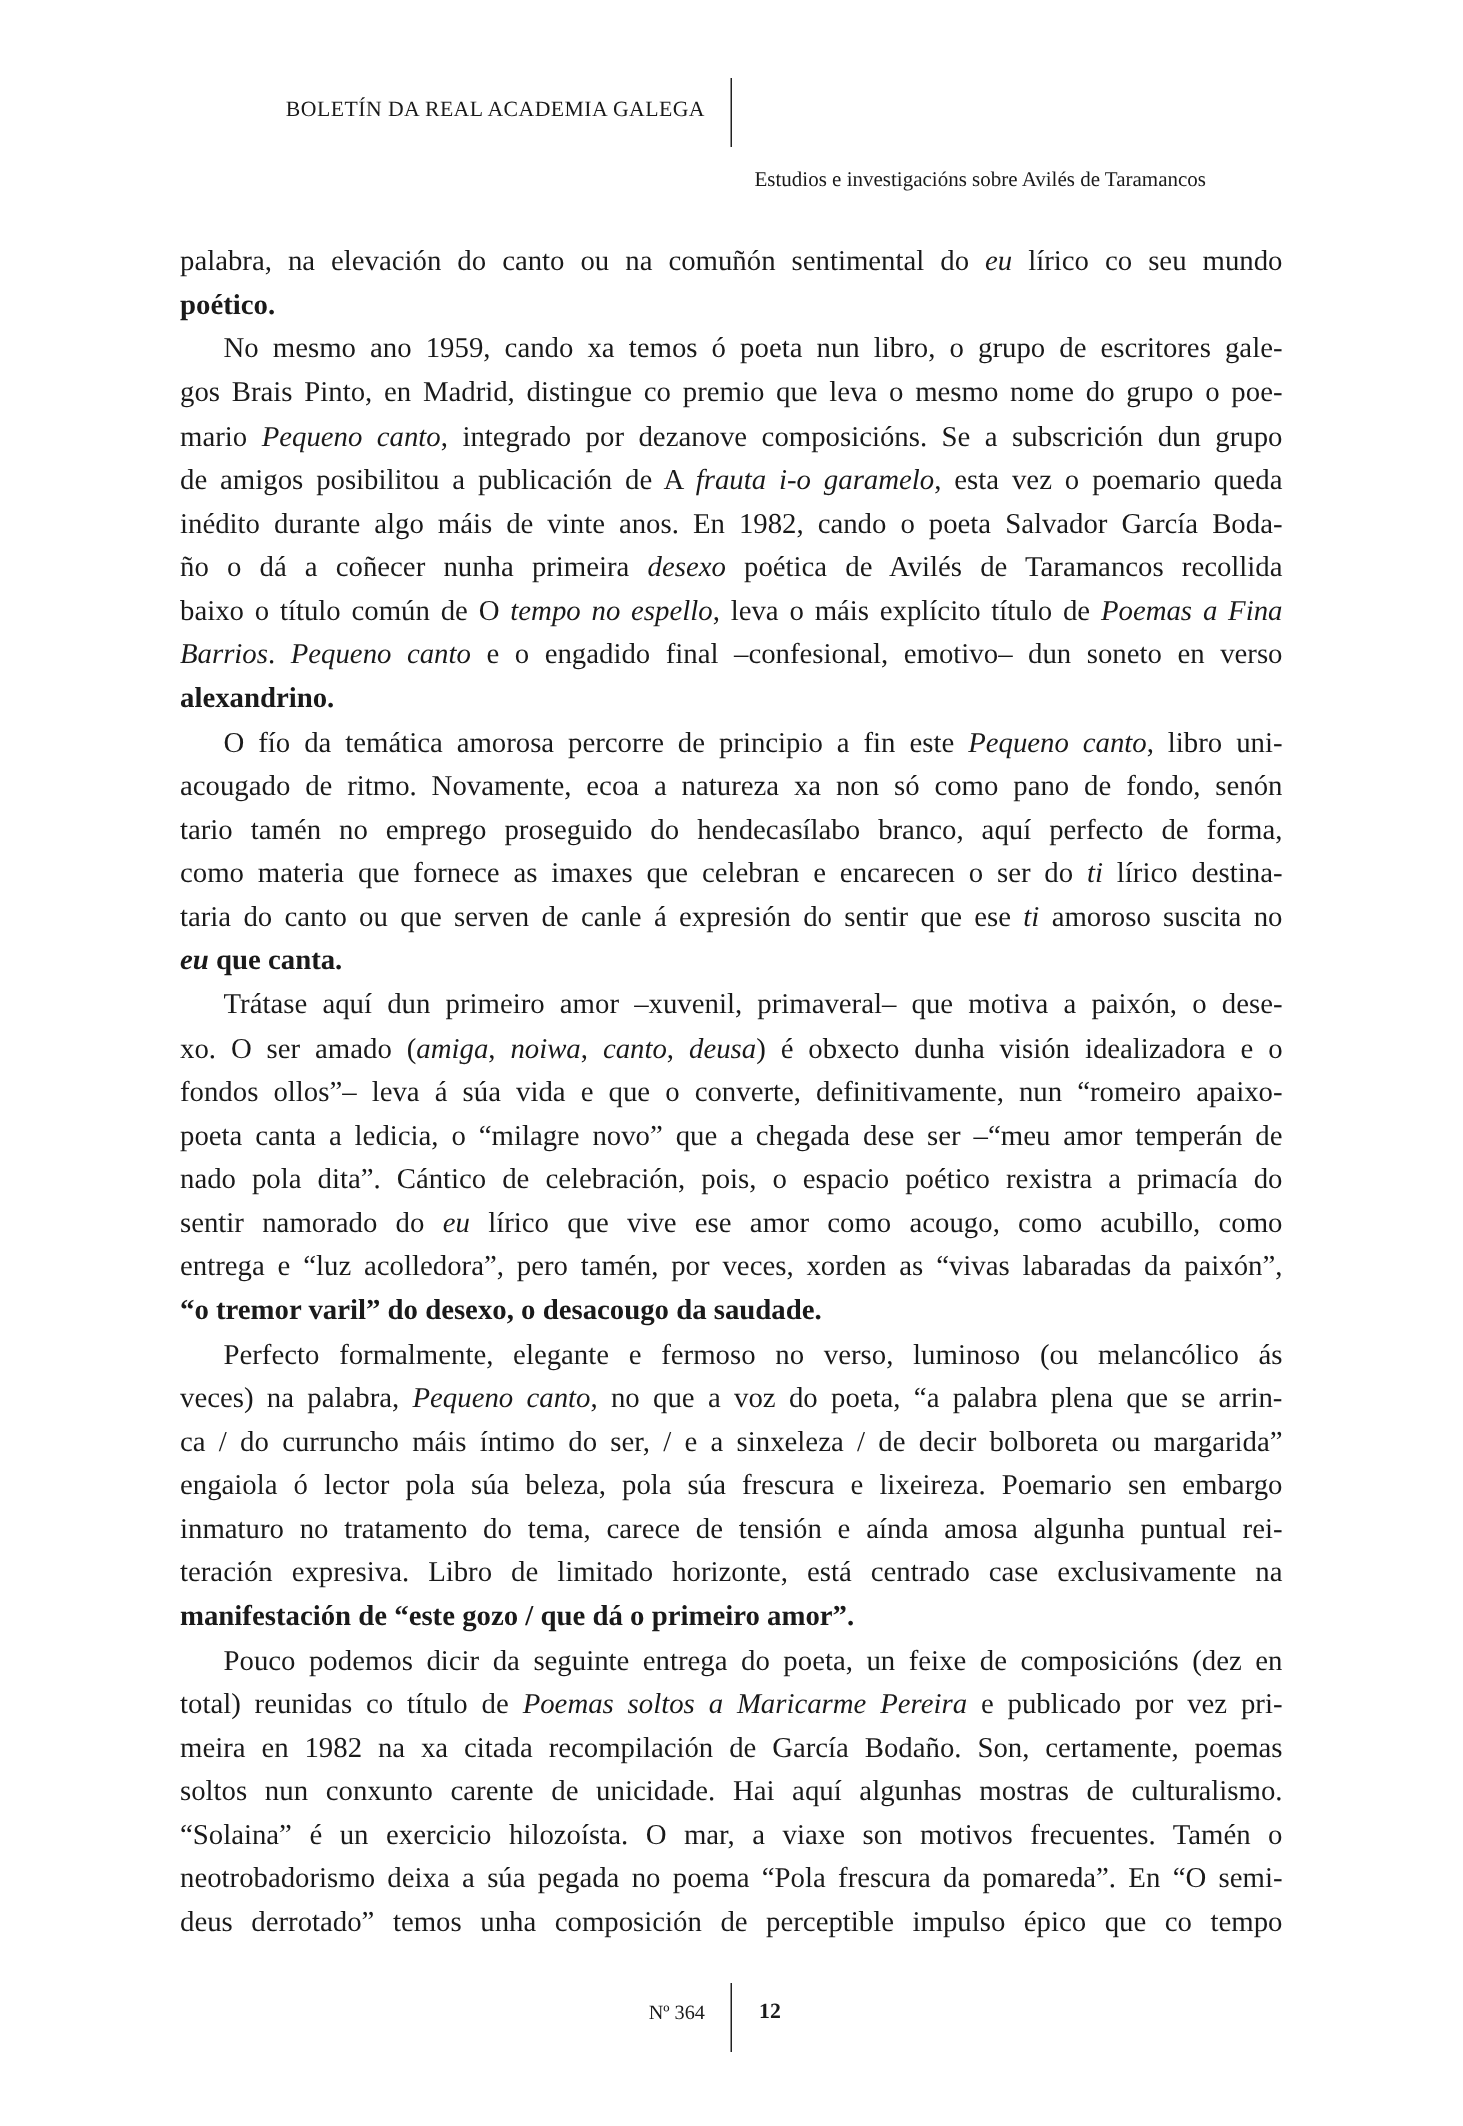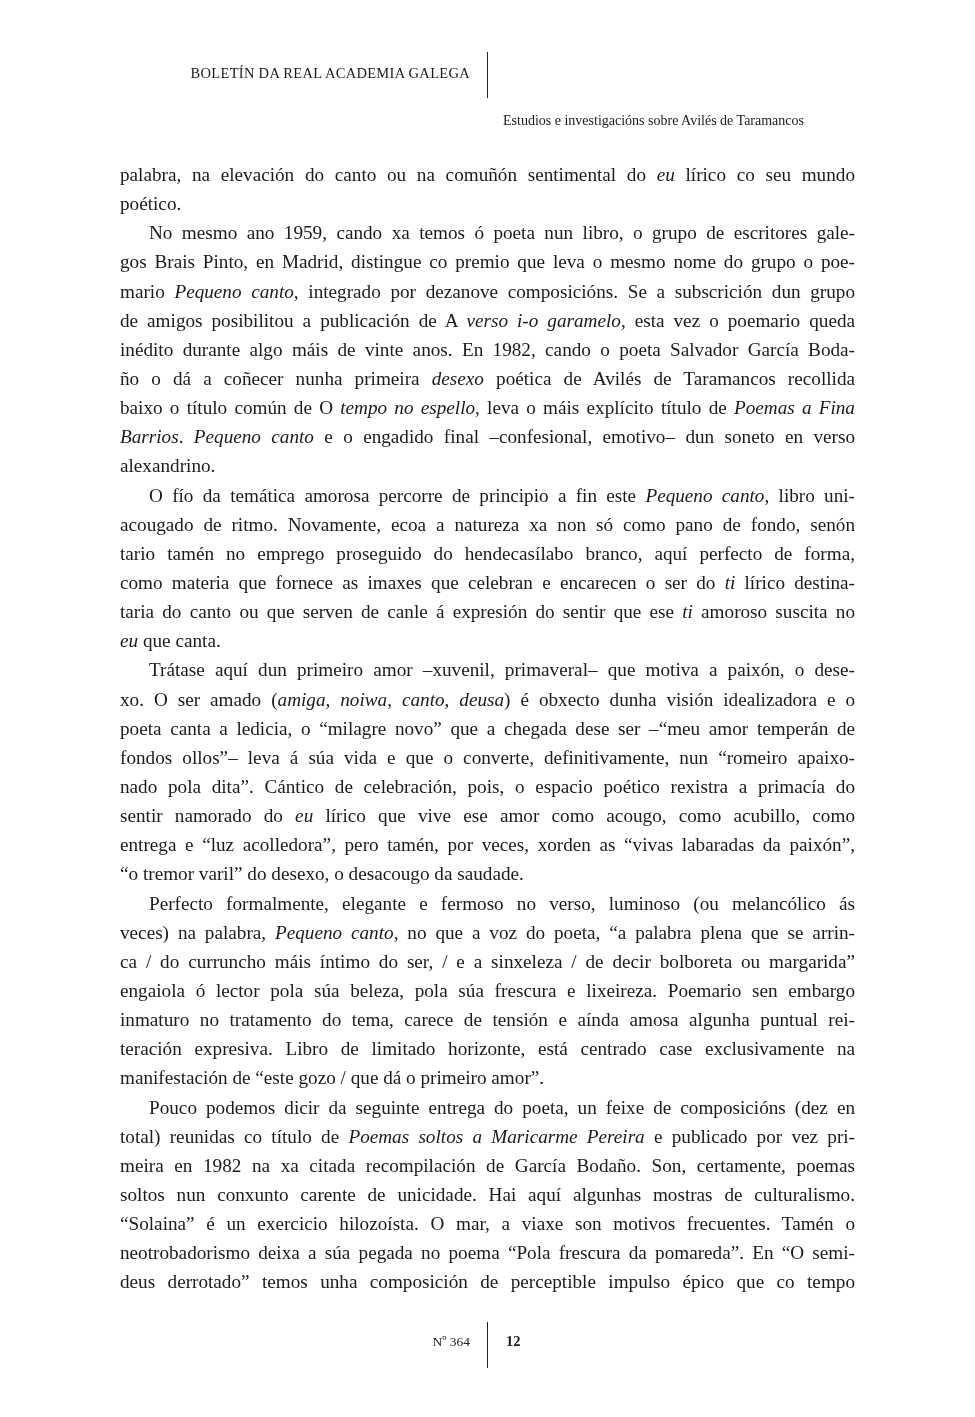--- a/index.html
+++ b/index.html
@@ -4,21 +4,21 @@
 <style>
   html, body { margin: 0; padding: 0; background: #ffffff; }
   body { width: 975px; height: 1417px; position: relative; overflow: hidden;
          font-family: "Liberation Serif", "DejaVu Serif", serif; color: #1a1a1a; }
   .header { position: absolute; top: 52px; left: 0; width: 975px; height: 48px; }
   .header .left { position: absolute; right: 505px; top: 13px; font-size: 14.5px; letter-spacing: 0.3px; white-space: nowrap; }
   .header .divider { position: absolute; left: 487px; top: 0; width: 1px; height: 46px; background: #222; }
   .header .right { position: absolute; left: 503px; top: 13px; font-size: 14px; white-space: nowrap; margin-top: 48px; }
   .body-text { position: absolute; left: 120px; top: 160px; width: 735px; font-size: 19.2px; }
   .line { display: block; height: 29.15px; line-height: 29.15px; text-align: justify; text-align-last: justify; white-space: nowrap; overflow: visible; }
-  .line.last { text-align-last: left; }
+  .line.last { text-align-last: left; font-weight: bold; }
   .line.indent { padding-left: 29px; }
   .line i { font-style: italic; }
   .footer { position: absolute; top: 1322px; left: 0; width: 975px; height: 46px; }
   .footer .issue { position: absolute; right: 505px; top: 12px; font-size: 13.5px; white-space: nowrap; text-align: right; }
   .footer .divider { position: absolute; left: 487px; top: 0; width: 1px; height: 46px; background: #222; }
   .footer .page { position: absolute; left: 506px; top: 11px; font-size: 14.5px; font-weight: bold; }
 </style>
 </head>
 <body>
 
@@ -27,36 +27,36 @@
   <span class="divider"></span>
   <span class="right">Estudios e investigacións sobre Avilés de Taramancos</span>
 </div>
 
 <div class="body-text" id="body-text">
     <span class="line">palabra, na elevación do canto ou na comuñón sentimental do <i>eu</i> lírico co seu mundo</span>
     <span class="line last">poético.</span>
     <span class="line indent">No mesmo ano 1959, cando xa temos ó poeta nun libro, o grupo de escritores gale-</span>
     <span class="line">gos Brais Pinto, en Madrid, distingue co premio que leva o mesmo nome do grupo o poe-</span>
     <span class="line">mario <i>Pequeno canto</i>, integrado por dezanove composicións. Se a subscrición dun grupo</span>
-    <span class="line">de amigos posibilitou a publicación de A <i>verso i-o garamelo</i>, esta vez o poemario queda</span>
+    <span class="line">de amigos posibilitou a publicación de A <i>frauta i-o garamelo</i>, esta vez o poemario queda</span>
     <span class="line">inédito durante algo máis de vinte anos. En 1982, cando o poeta Salvador García Boda-</span>
     <span class="line">ño o dá a coñecer nunha primeira <i>desexo</i> poética de Avilés de Taramancos recollida</span>
     <span class="line">baixo o título común de O <i>tempo no espello</i>, leva o máis explícito título de <i>Poemas a Fina</i></span>
     <span class="line"><i>Barrios</i>. <i>Pequeno canto</i> e o engadido final –confesional, emotivo– dun soneto en verso</span>
     <span class="line last">alexandrino.</span>
     <span class="line indent">O fío da temática amorosa percorre de principio a fin este <i>Pequeno canto</i>, libro uni-</span>
     <span class="line">acougado de ritmo. Novamente, ecoa a natureza xa non só como pano de fondo, senón</span>
     <span class="line">tario tamén no emprego proseguido do hendecasílabo branco, aquí perfecto de forma,</span>
     <span class="line">como materia que fornece as imaxes que celebran e encarecen o ser do <i>ti</i> lírico destina-</span>
     <span class="line">taria do canto ou que serven de canle á expresión do sentir que ese <i>ti</i> amoroso suscita no</span>
     <span class="line last"><i>eu</i> que canta.</span>
     <span class="line indent">Trátase aquí dun primeiro amor –xuvenil, primaveral– que motiva a paixón, o dese-</span>
     <span class="line">xo. O ser amado (<i>amiga</i>, <i>noiwa</i>, <i>canto</i>, <i>deusa</i>) é obxecto dunha visión idealizadora e o</span>
+    <span class="line">fondos ollos”– leva á súa vida e que o converte, definitivamente, nun “romeiro apaixo-</span>
     <span class="line">poeta canta a ledicia, o “milagre novo” que a chegada dese ser –“meu amor temperán de</span>
-    <span class="line">fondos ollos”– leva á súa vida e que o converte, definitivamente, nun “romeiro apaixo-</span>
     <span class="line">nado pola dita”. Cántico de celebración, pois, o espacio poético rexistra a primacía do</span>
     <span class="line">sentir namorado do <i>eu</i> lírico que vive ese amor como acougo, como acubillo, como</span>
     <span class="line">entrega e “luz acolledora”, pero tamén, por veces, xorden as “vivas labaradas da paixón”,</span>
     <span class="line last">“o tremor varil” do desexo, o desacougo da saudade.</span>
     <span class="line indent">Perfecto formalmente, elegante e fermoso no verso, luminoso (ou melancólico ás</span>
     <span class="line">veces) na palabra, <i>Pequeno canto</i>, no que a voz do poeta, “a palabra plena que se arrin-</span>
     <span class="line">ca / do curruncho máis íntimo do ser, / e a sinxeleza / de decir bolboreta ou margarida”</span>
     <span class="line">engaiola ó lector pola súa beleza, pola súa frescura e lixeireza. Poemario sen embargo</span>
     <span class="line">inmaturo no tratamento do tema, carece de tensión e aínda amosa algunha puntual rei-</span>
     <span class="line">teración expresiva. Libro de limitado horizonte, está centrado case exclusivamente na</span>

